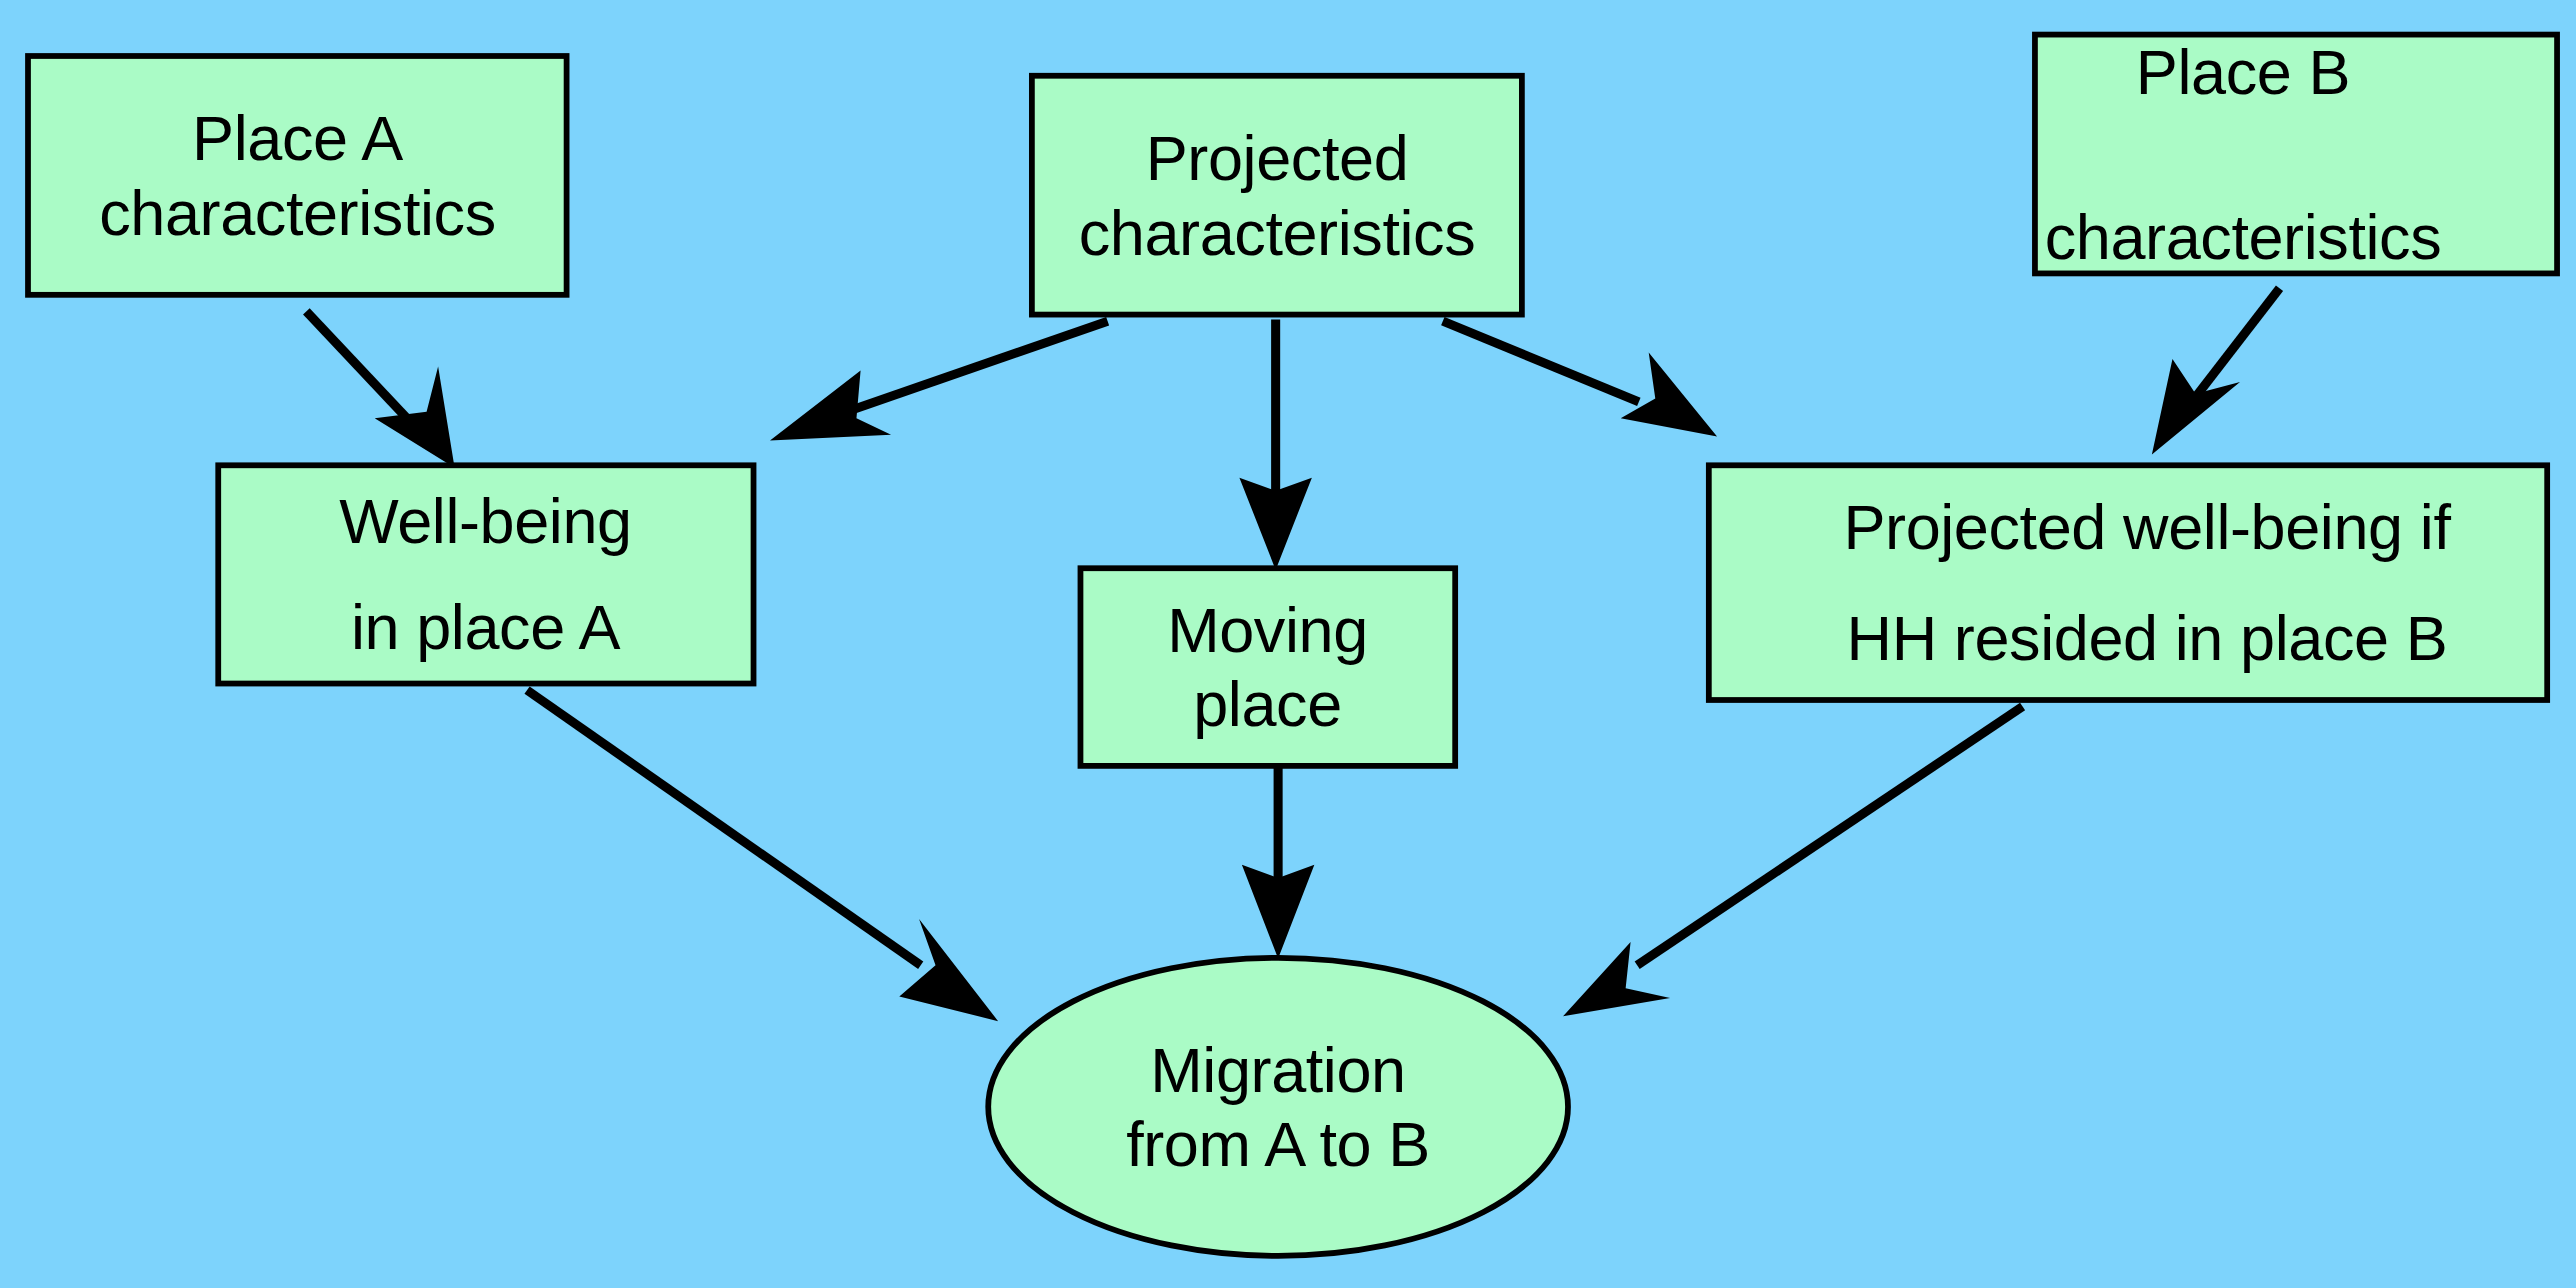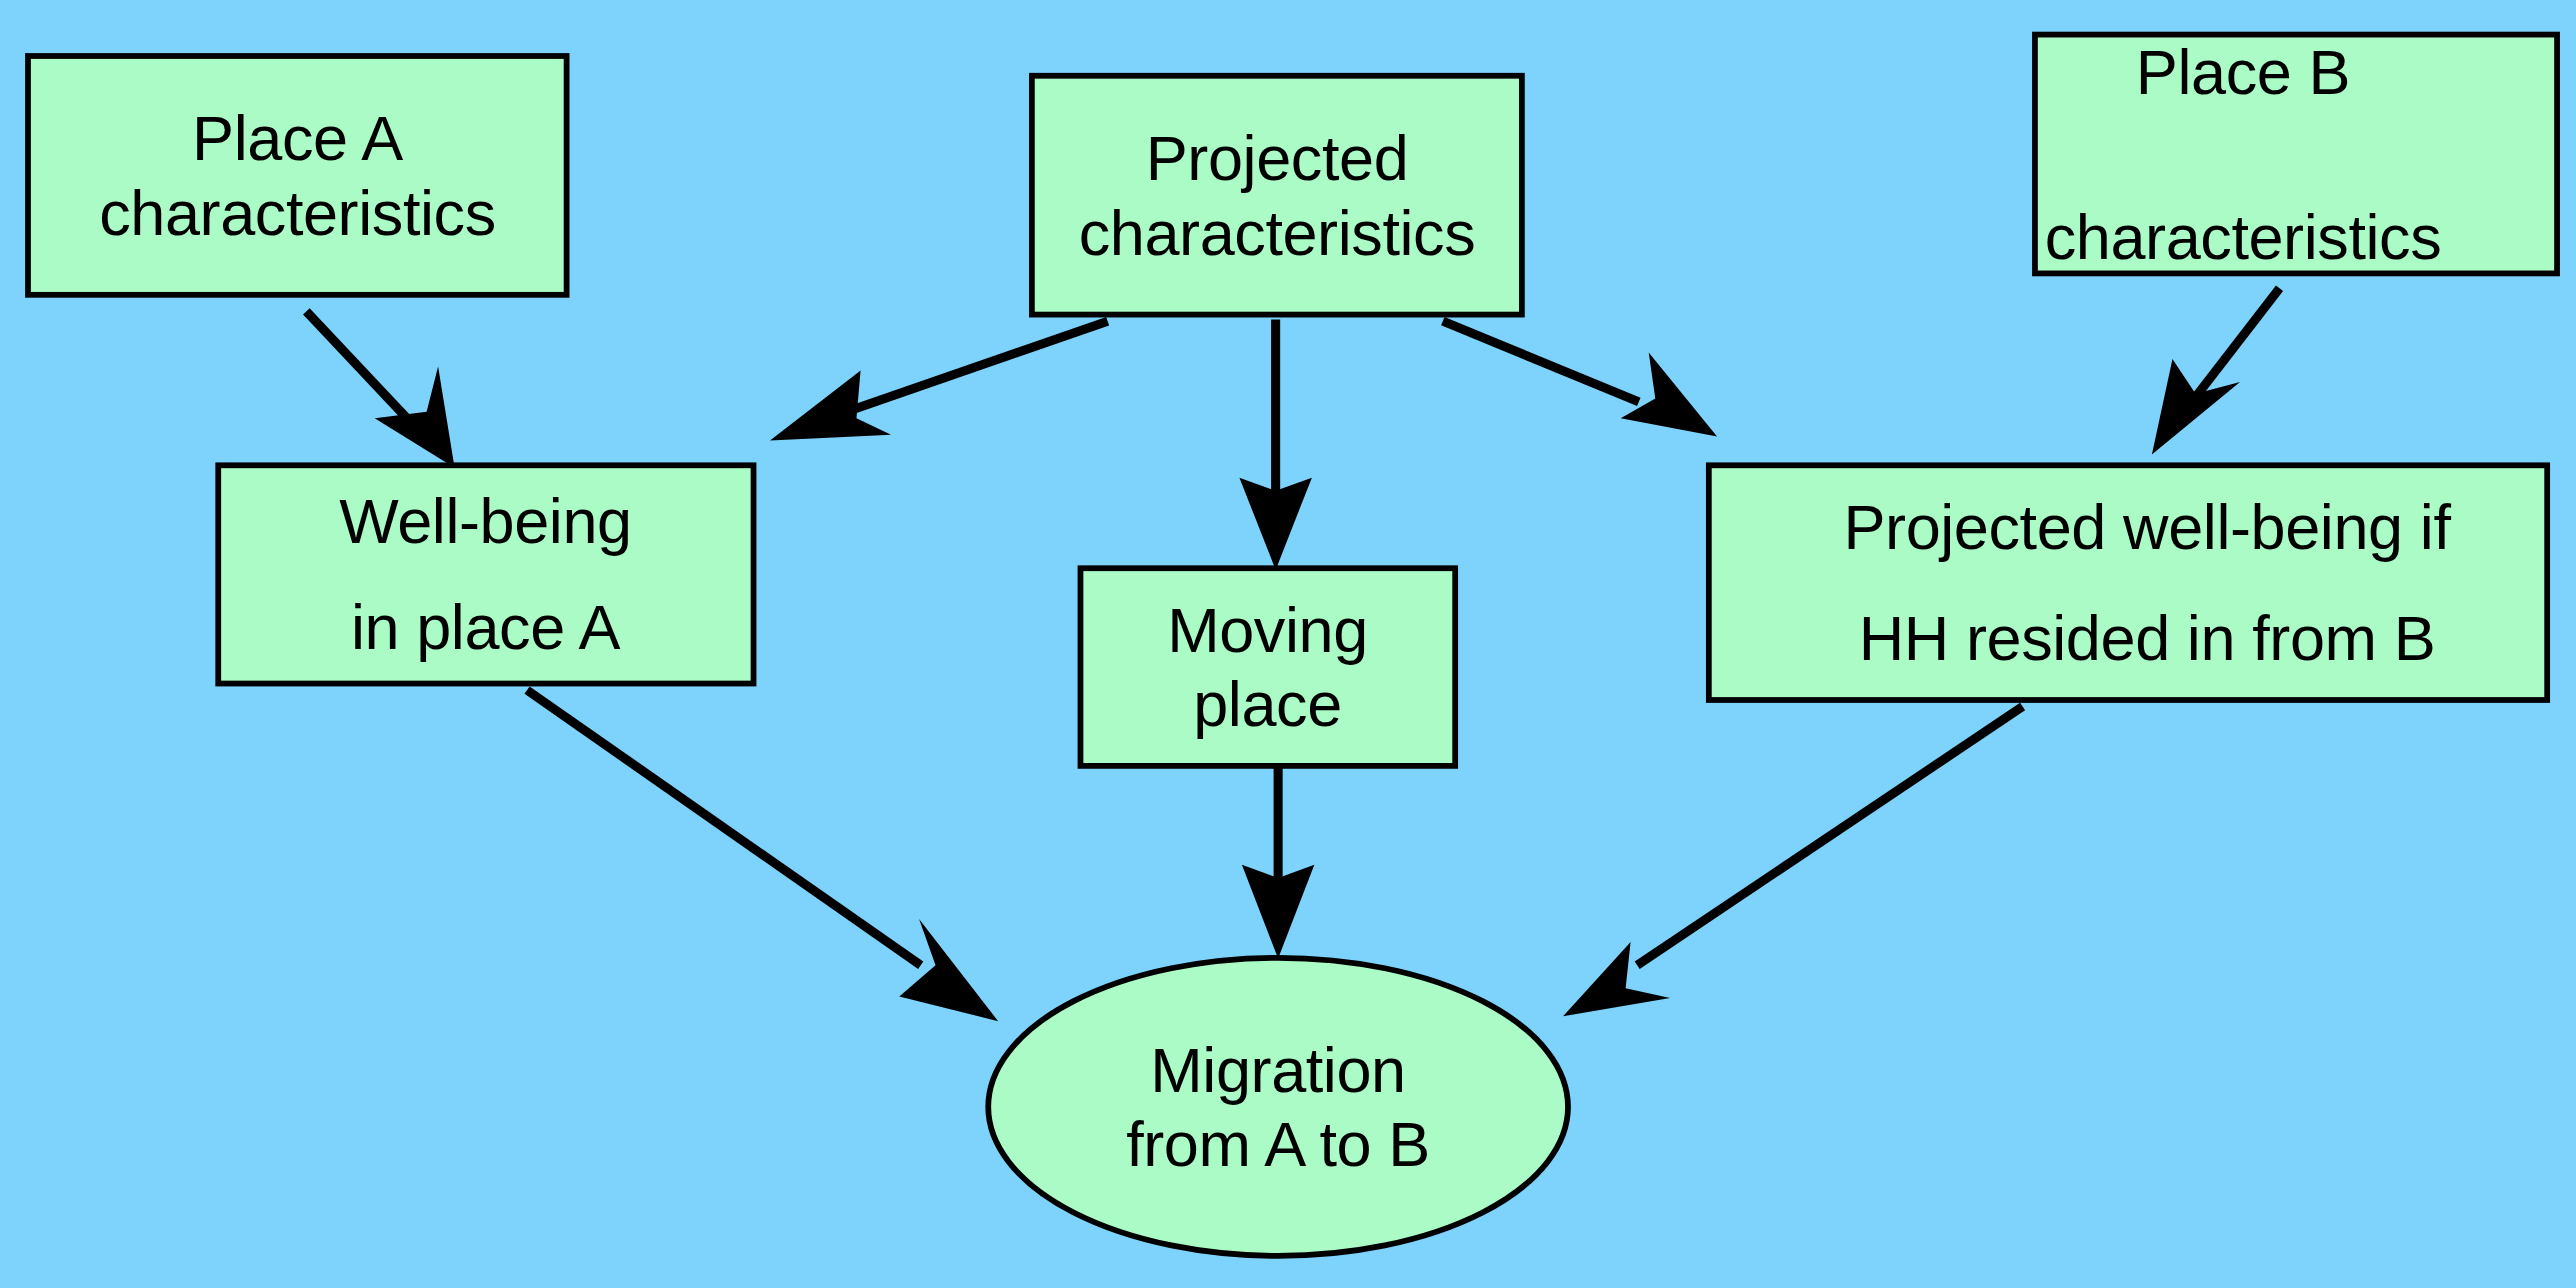--- a/index.html
+++ b/index.html
@@ -146,21 +146,21 @@
     <span>in place A</span>
   </div>
 
   <div class="node-label" style="left:1080px; top:568px; width:375px; height:198px;">
     <span>Moving</span>
     <span>place</span>
   </div>
 
   <div class="node-label" style="left:1728px; top:465px; width:838px; height:235px;gap:37px;">
     <span>Projected well-being if</span>
-    <span>HH resided in from B</span>
+    <span>HH resided in place B</span>
   </div>
 
   <div class="node-label" style="left:988px; top:958px; width:580px; height:298px;">
     <span>Migration</span>
     <span>from A to B</span>
   </div>
 
 </div>
 
 

